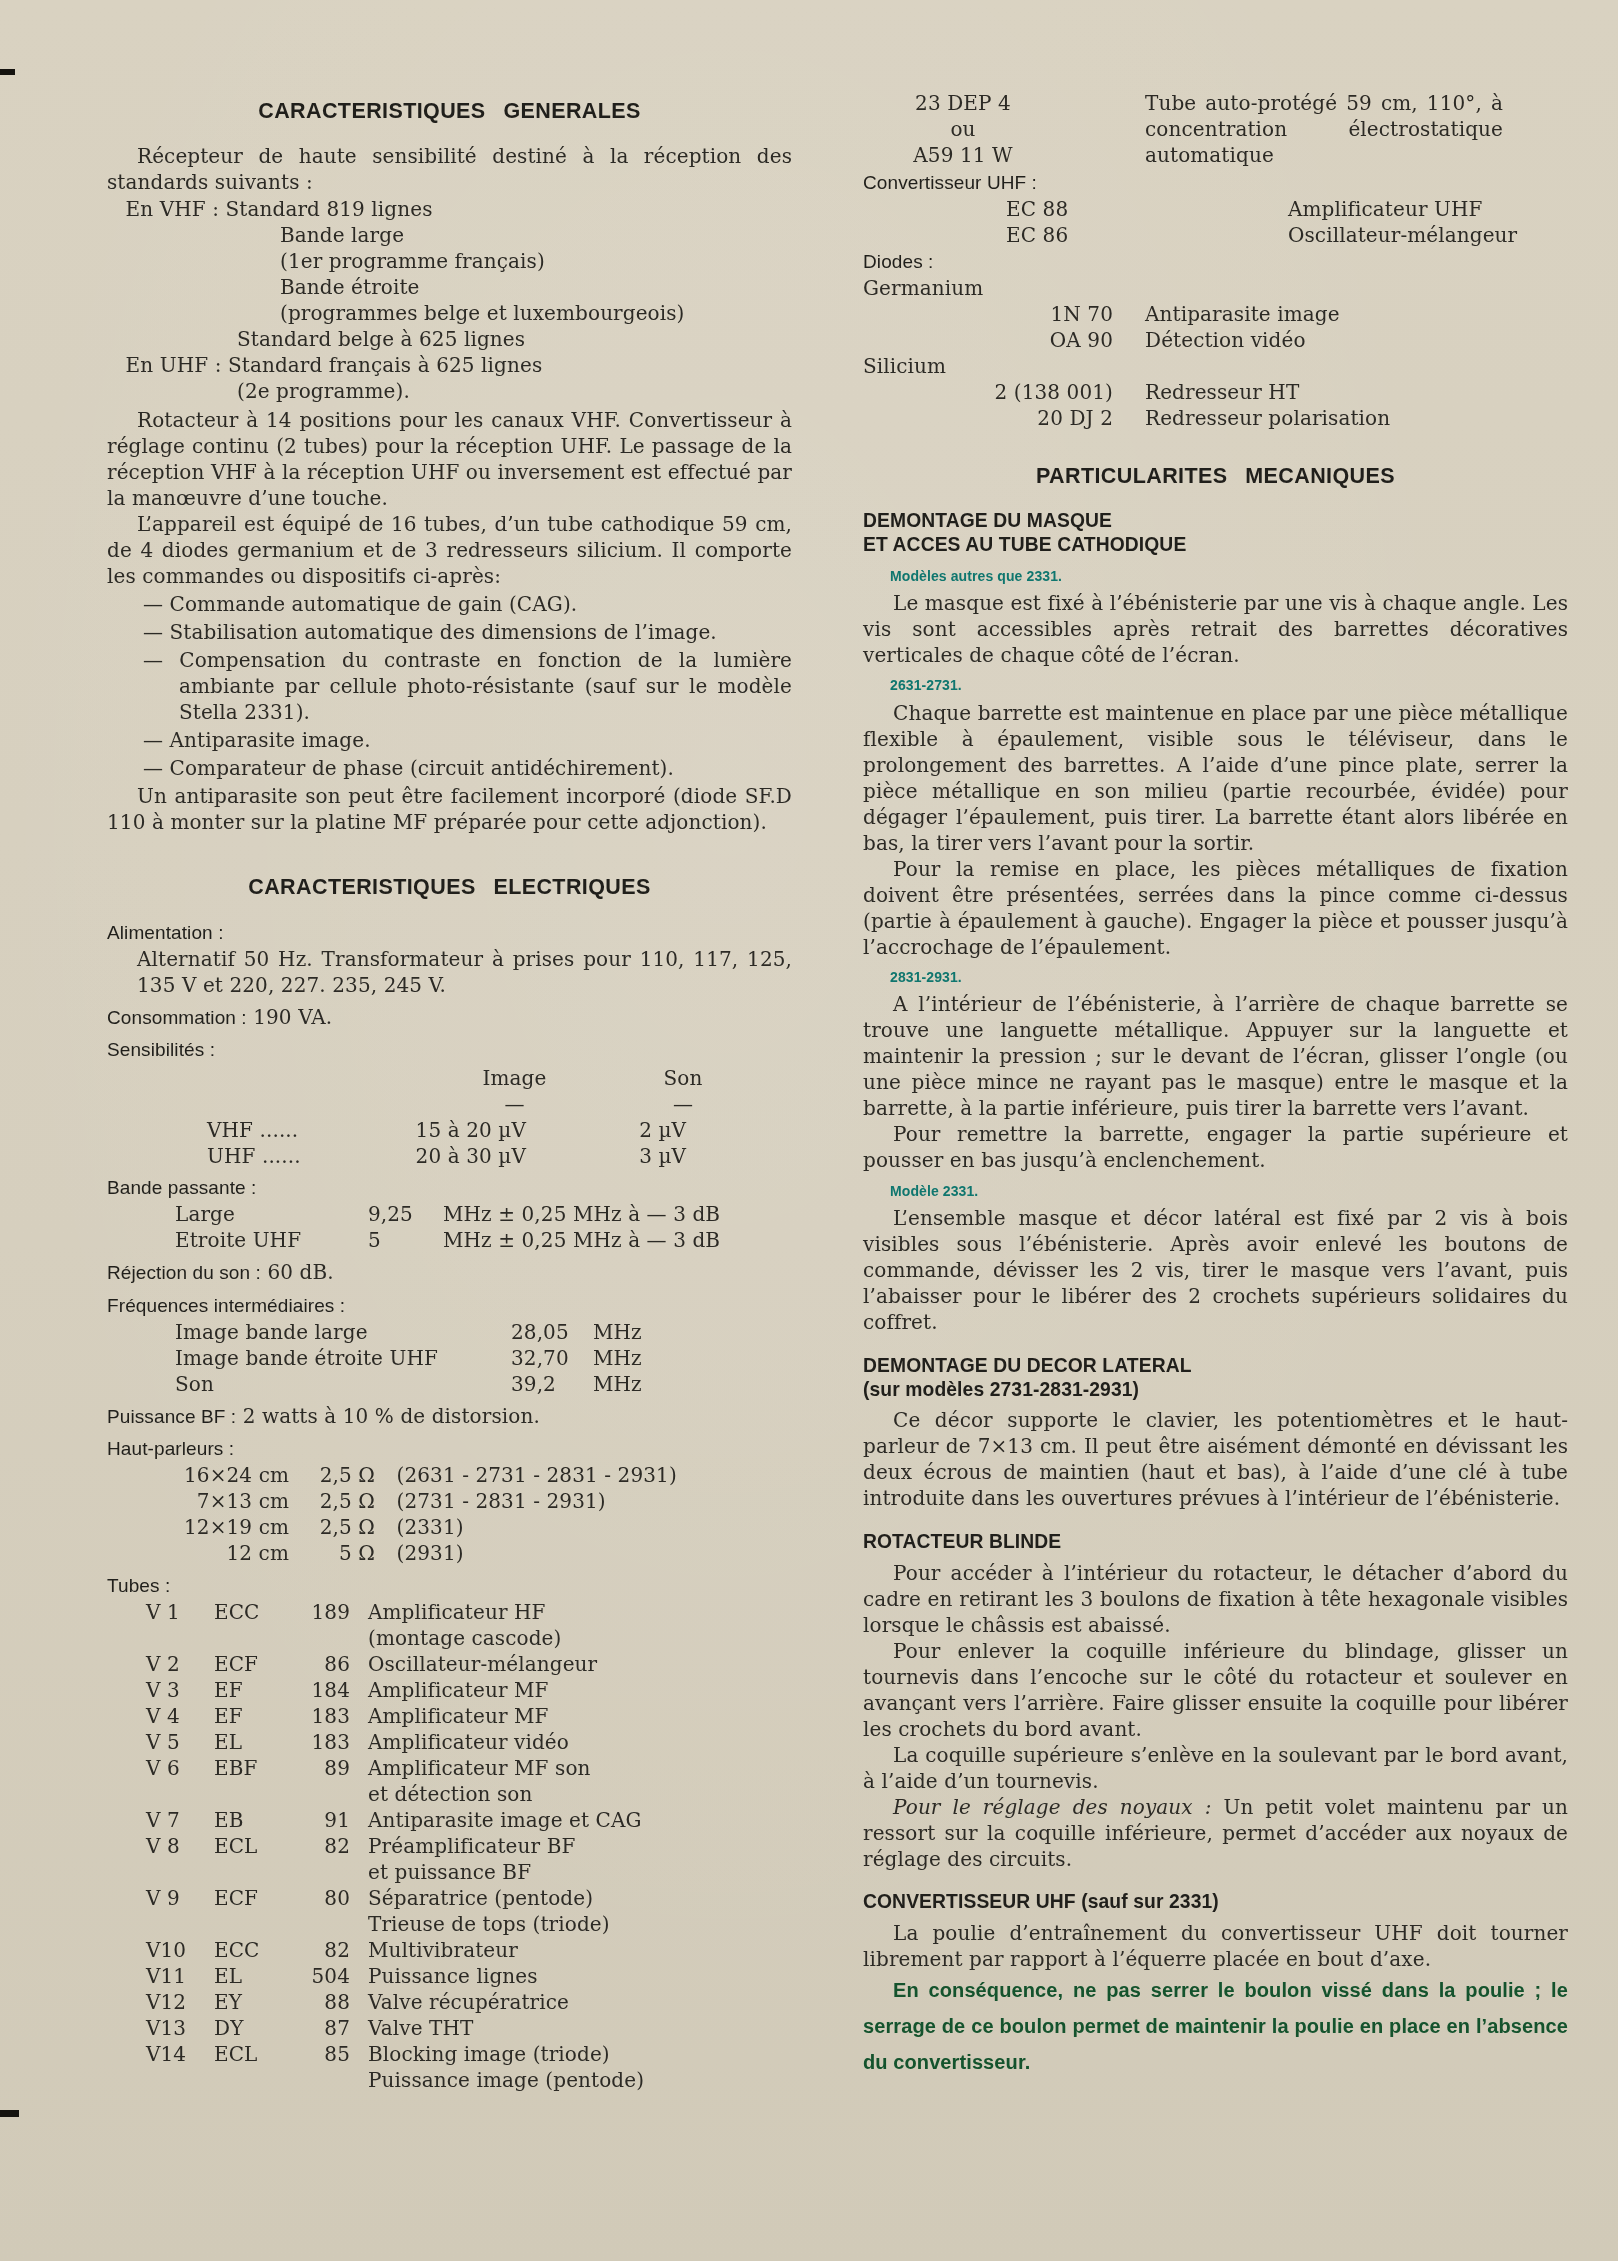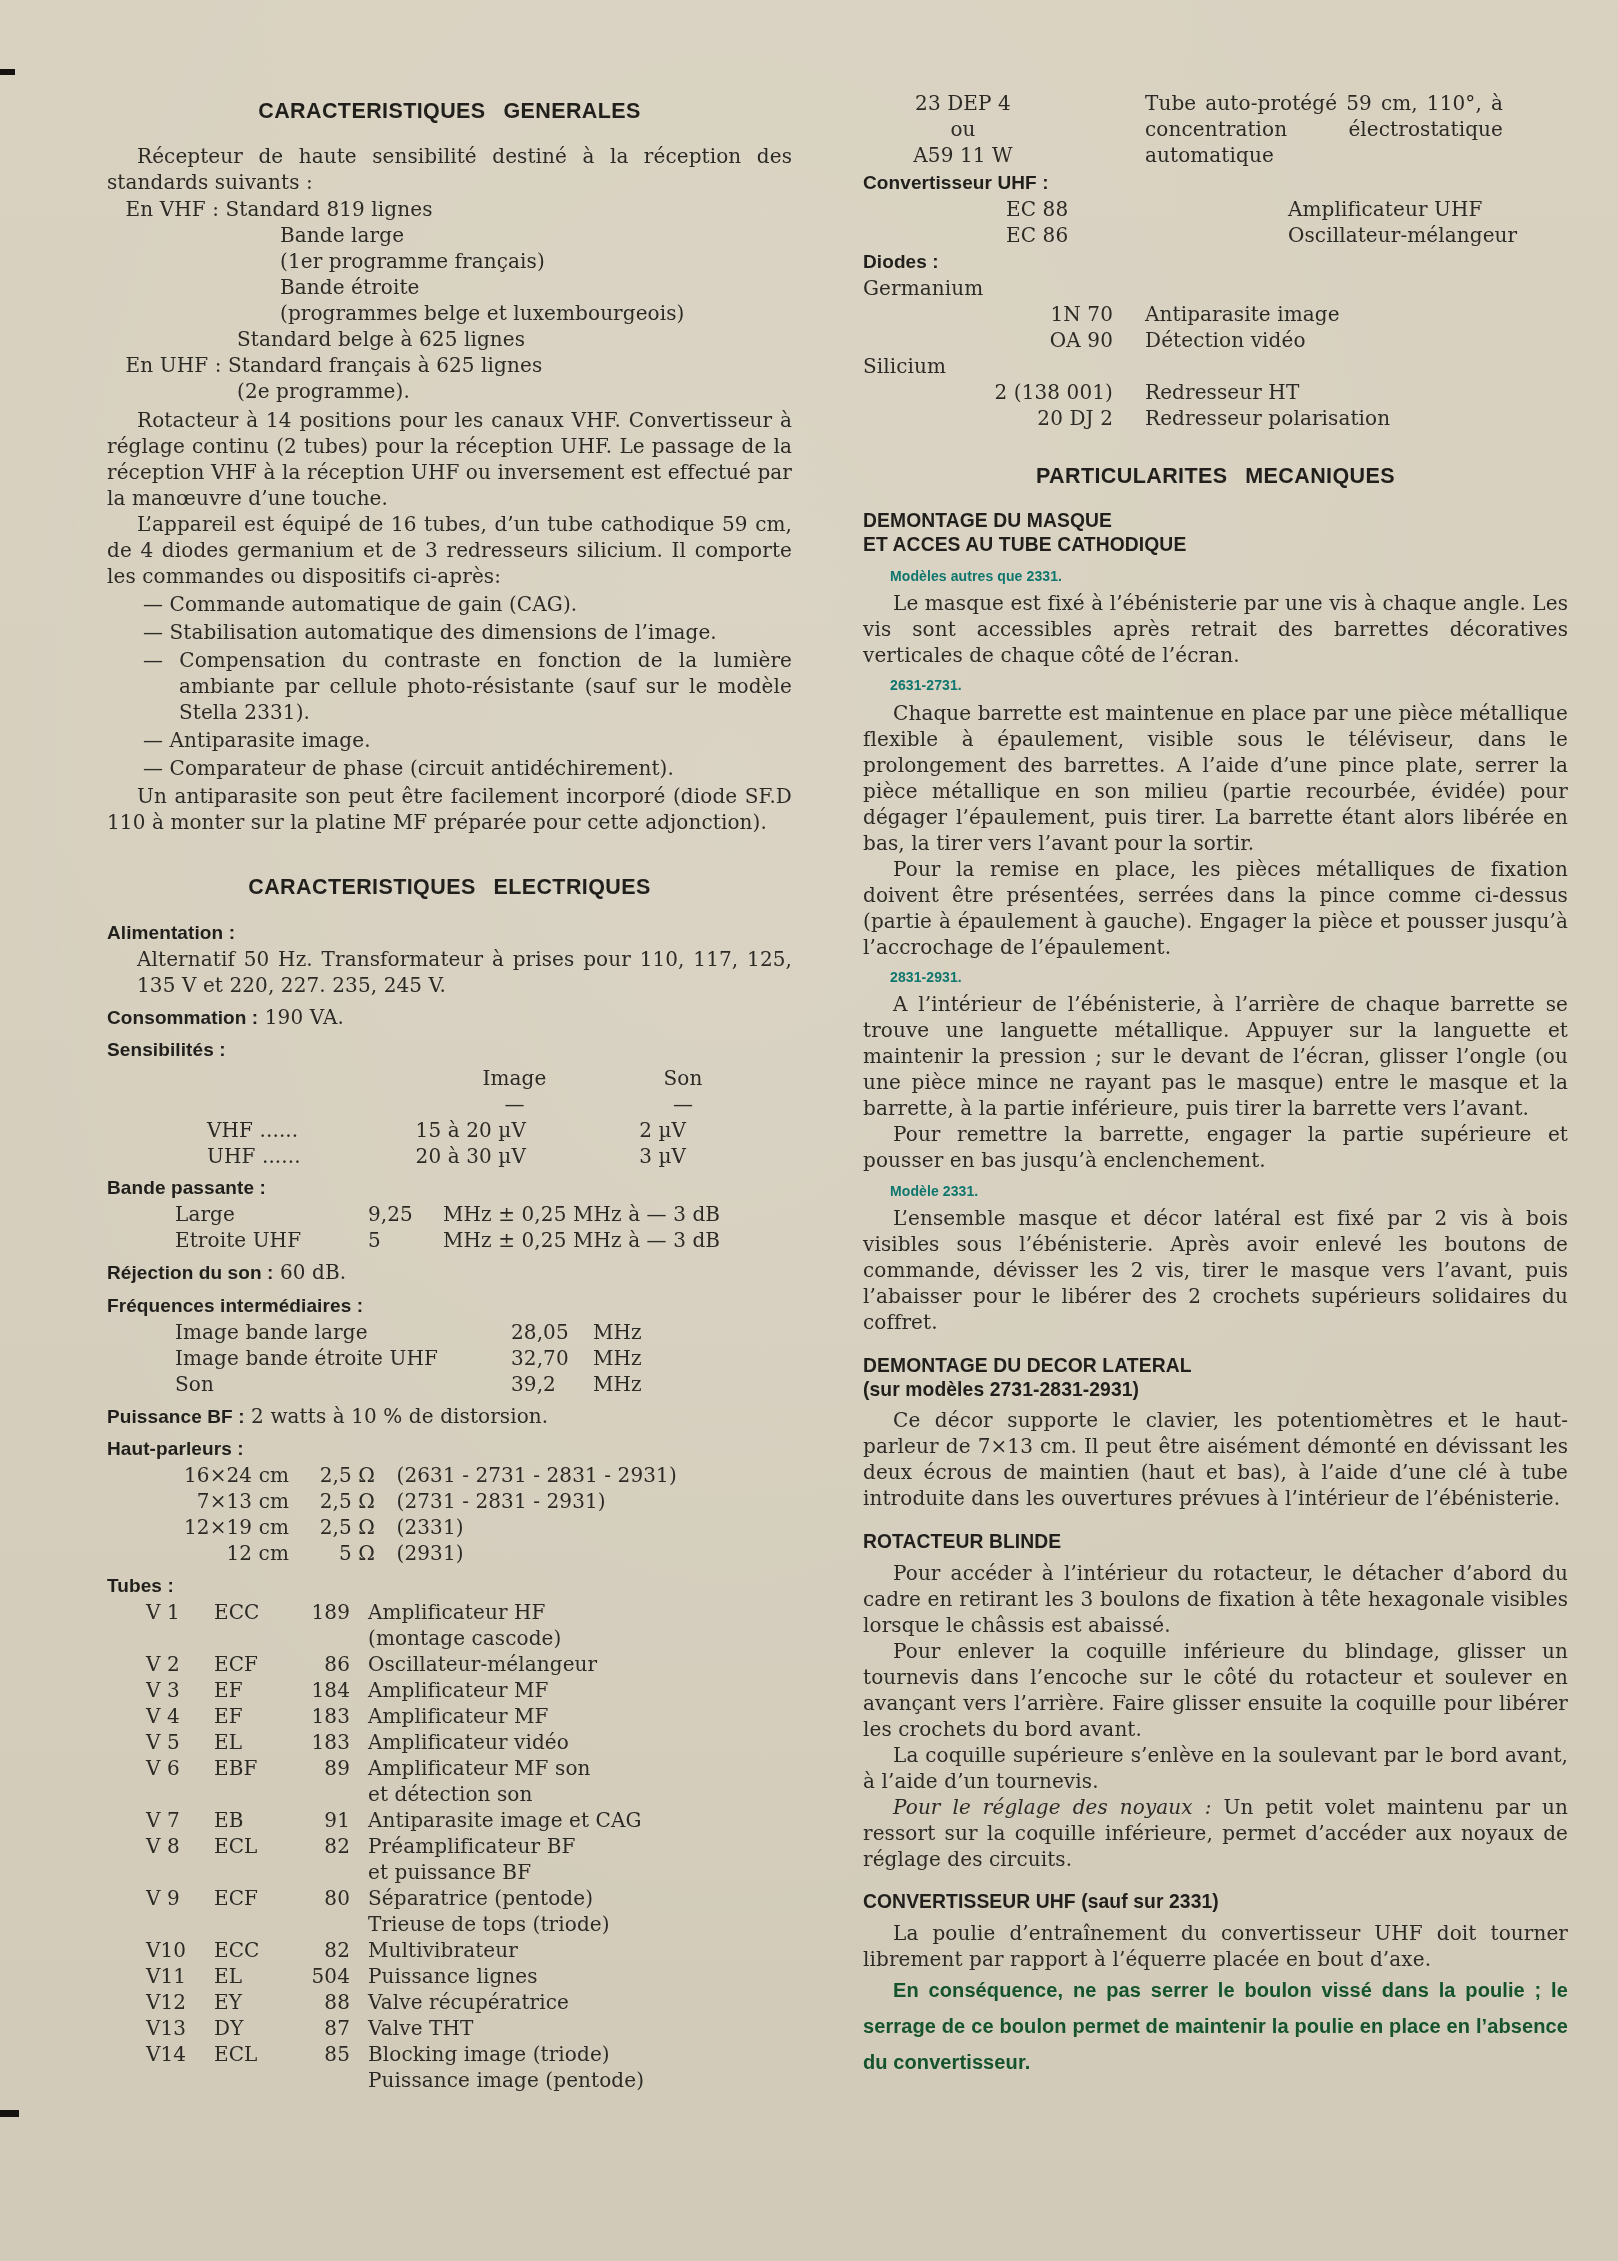--- a/index.html
+++ b/index.html
@@ -52,21 +52,21 @@
   .ind0{padding-left:18.6px;}
   .ind1{padding-left:130px;}
   .ind2{padding-left:173px;}
 
   .features{margin:1.4px 0 1.4px 0;}
   .feature{padding-left:72px;text-indent:-36px;text-align:justify;margin:2.1px 0;}
 
   .label-line{margin:5.7px 0 0 0;}
   .label-line.tight{margin:0;}
   .blabel{
-    font-family:"Liberation Sans",sans-serif;font-weight:700;
+    font-family:"Liberation Sans",sans-serif;font-weight:400;
     font-size:19px;color:#201f1b;letter-spacing:0.1px;
   }
   .lval{font-family:"DejaVu Serif",serif;}
 
   .sens{margin:1.4px 0 2.9px 68px;}
   .sens-row{display:flex;line-height:26px;}
   .cell-band{width:200px;padding-left:32px;}
   .cell-img{width:215px;padding-left:8.6px;}
   .cell-son{width:122px;padding-left:8.6px;}
   .cell-img.head,.cell-son.head{text-align:center;padding-left:0;}

